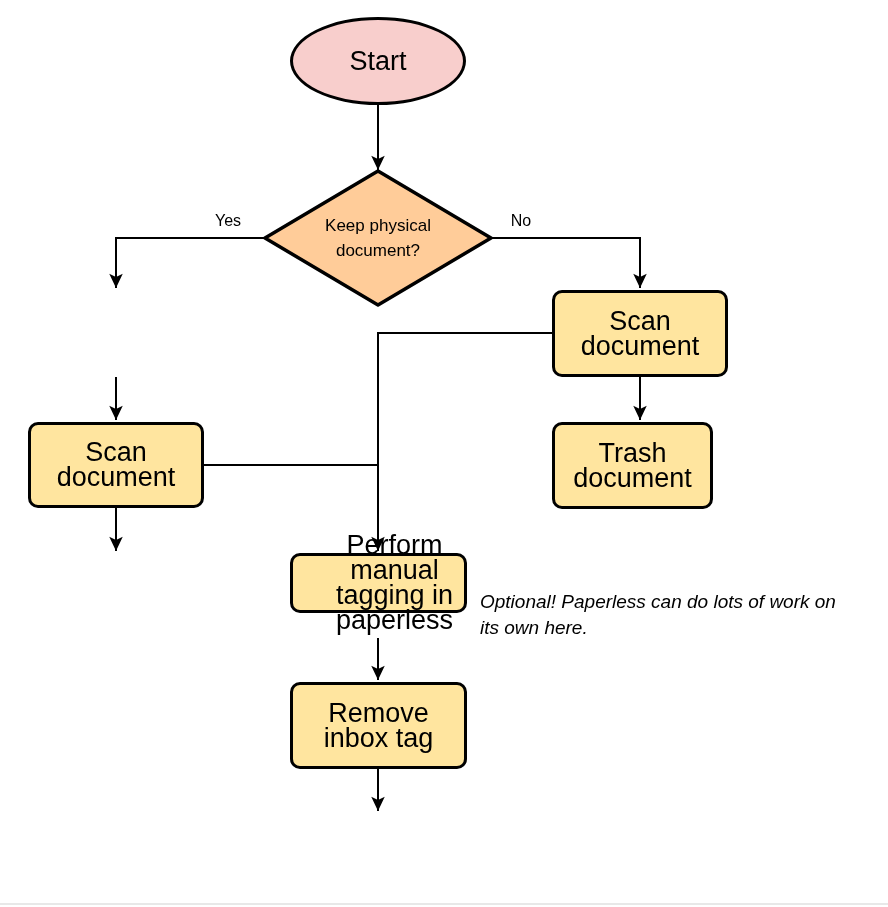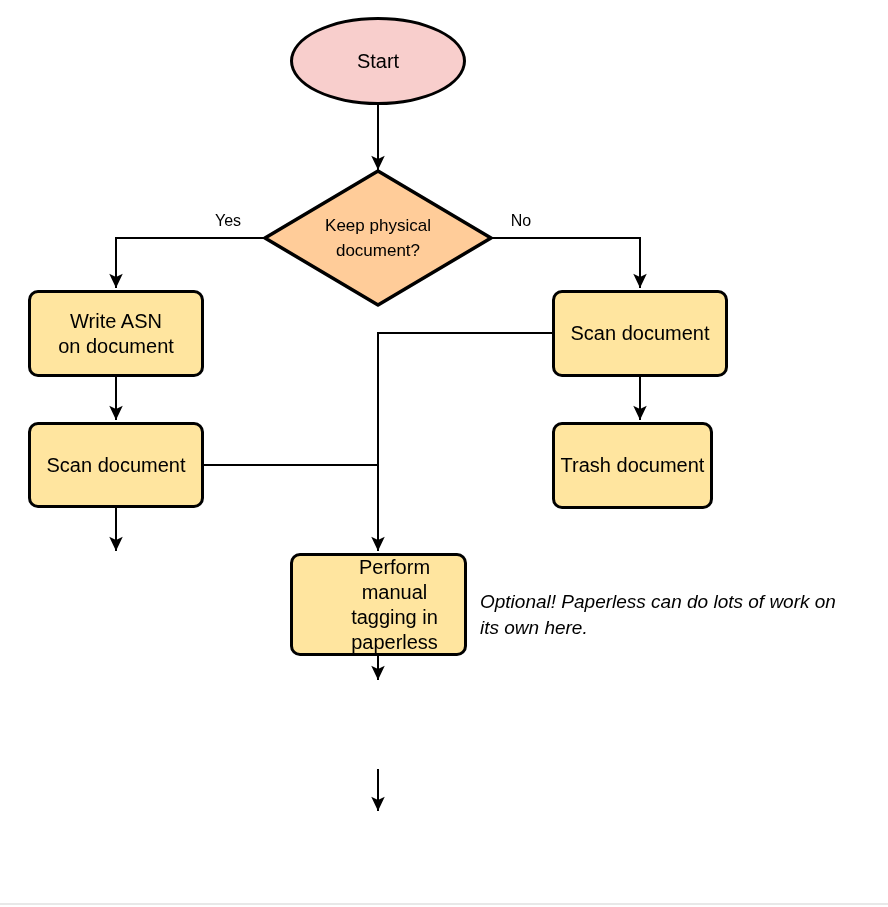--- a/index.html
+++ b/index.html
@@ -9,32 +9,32 @@
 
   svg.edges { position: absolute; left: 0; top: 0; width: 888px; height: 907px; }
   svg.edges path.connector { fill: none; stroke: var(--stroke, #000); stroke-width: 2; }
   svg.edges polygon.diamond { fill: var(--decision-fill, #FFCC99);
                               stroke: var(--stroke, #000); stroke-width: 3.5;
                               stroke-linejoin: round; }
   svg.edges marker path { fill: var(--stroke, #000); stroke: none; }
 
   .node { position: absolute; box-sizing: border-box;
           display: flex; align-items: center; justify-content: center;
-          text-align: center; font-size: 20px; line-height: 25px;
+          text-align: center; font-size: 27px; line-height: 25px;
           white-space: pre-line; border: 3px solid var(--stroke, #000); }
   .rect { background: var(--process-fill, #FFE59F); border-radius: 10px; }
   .ellipse { background: var(--terminator-fill, #F8CECC); border-radius: 50%; }
 
   .node-start   { left: 290px; top: 17px;  width: 176px; height: 88px; }
   .node-write   { left: 28px;  top: 290px; width: 176px; height: 87px; }
   .node-scan-l  { left: 28px;  top: 422px; width: 176px; height: 86px; }
   .node-archive { left: 28px;  top: 553px; width: 176px; height: 85px; }
   .node-scan-r  { left: 552px; top: 290px; width: 176px; height: 87px; }
   .node-trash   { left: 552px; top: 422px; width: 161px; height: 87px; text-align: center; }
-  .node-tagging { left: 290px; top: 553px; width: 177px; height: 103px; padding-left: 32px; }
+  .node-tagging { left: 290px; top: 553px; width: 177px; height: 60px; padding-left: 32px; }
   .node-remove  { left: 290px; top: 682px; width: 177px; height: 87px; }
   .node-end     { left: 288px; top: 813px; width: 180px; height: 88px; }
 
   .decision-label { position: absolute; left: 283px; top: 205px; width: 190px; height: 66px;
                     display: flex; align-items: center; justify-content: center;
                     text-align: center; font-size: 17px; line-height: 25px;
                     white-space: pre-line; }
 
   .edge-label { position: absolute; font-size: 16px; line-height: 22px;
                 text-align: center; }
@@ -75,29 +75,29 @@
   </svg>
 
   <div class="node ellipse node-start">Start</div>
 
   <div class="decision-label">Keep physical
 document?</div>
 
   <div class="edge-label edge-label-yes">Yes</div>
   <div class="edge-label edge-label-no">No</div>
 
-  <div class="node rect node-write">Write ASN
-on document</div>
   <div class="node rect node-scan-l">Scan document</div>
 
   <div class="node rect node-scan-r">Scan document</div>
   <div class="node rect node-trash">Trash document</div>
 
   <div class="node rect node-tagging">Perform manual
 tagging in
 paperless</div>
+  <div class="node rect node-remove">Remove
+inbox tag</div>
 
 
   <div class="note">Optional! Paperless can do lots of work on
 its own here.</div>
 
   <div class="page-bottom-border"></div>
 </div>
 
 </body></html>

